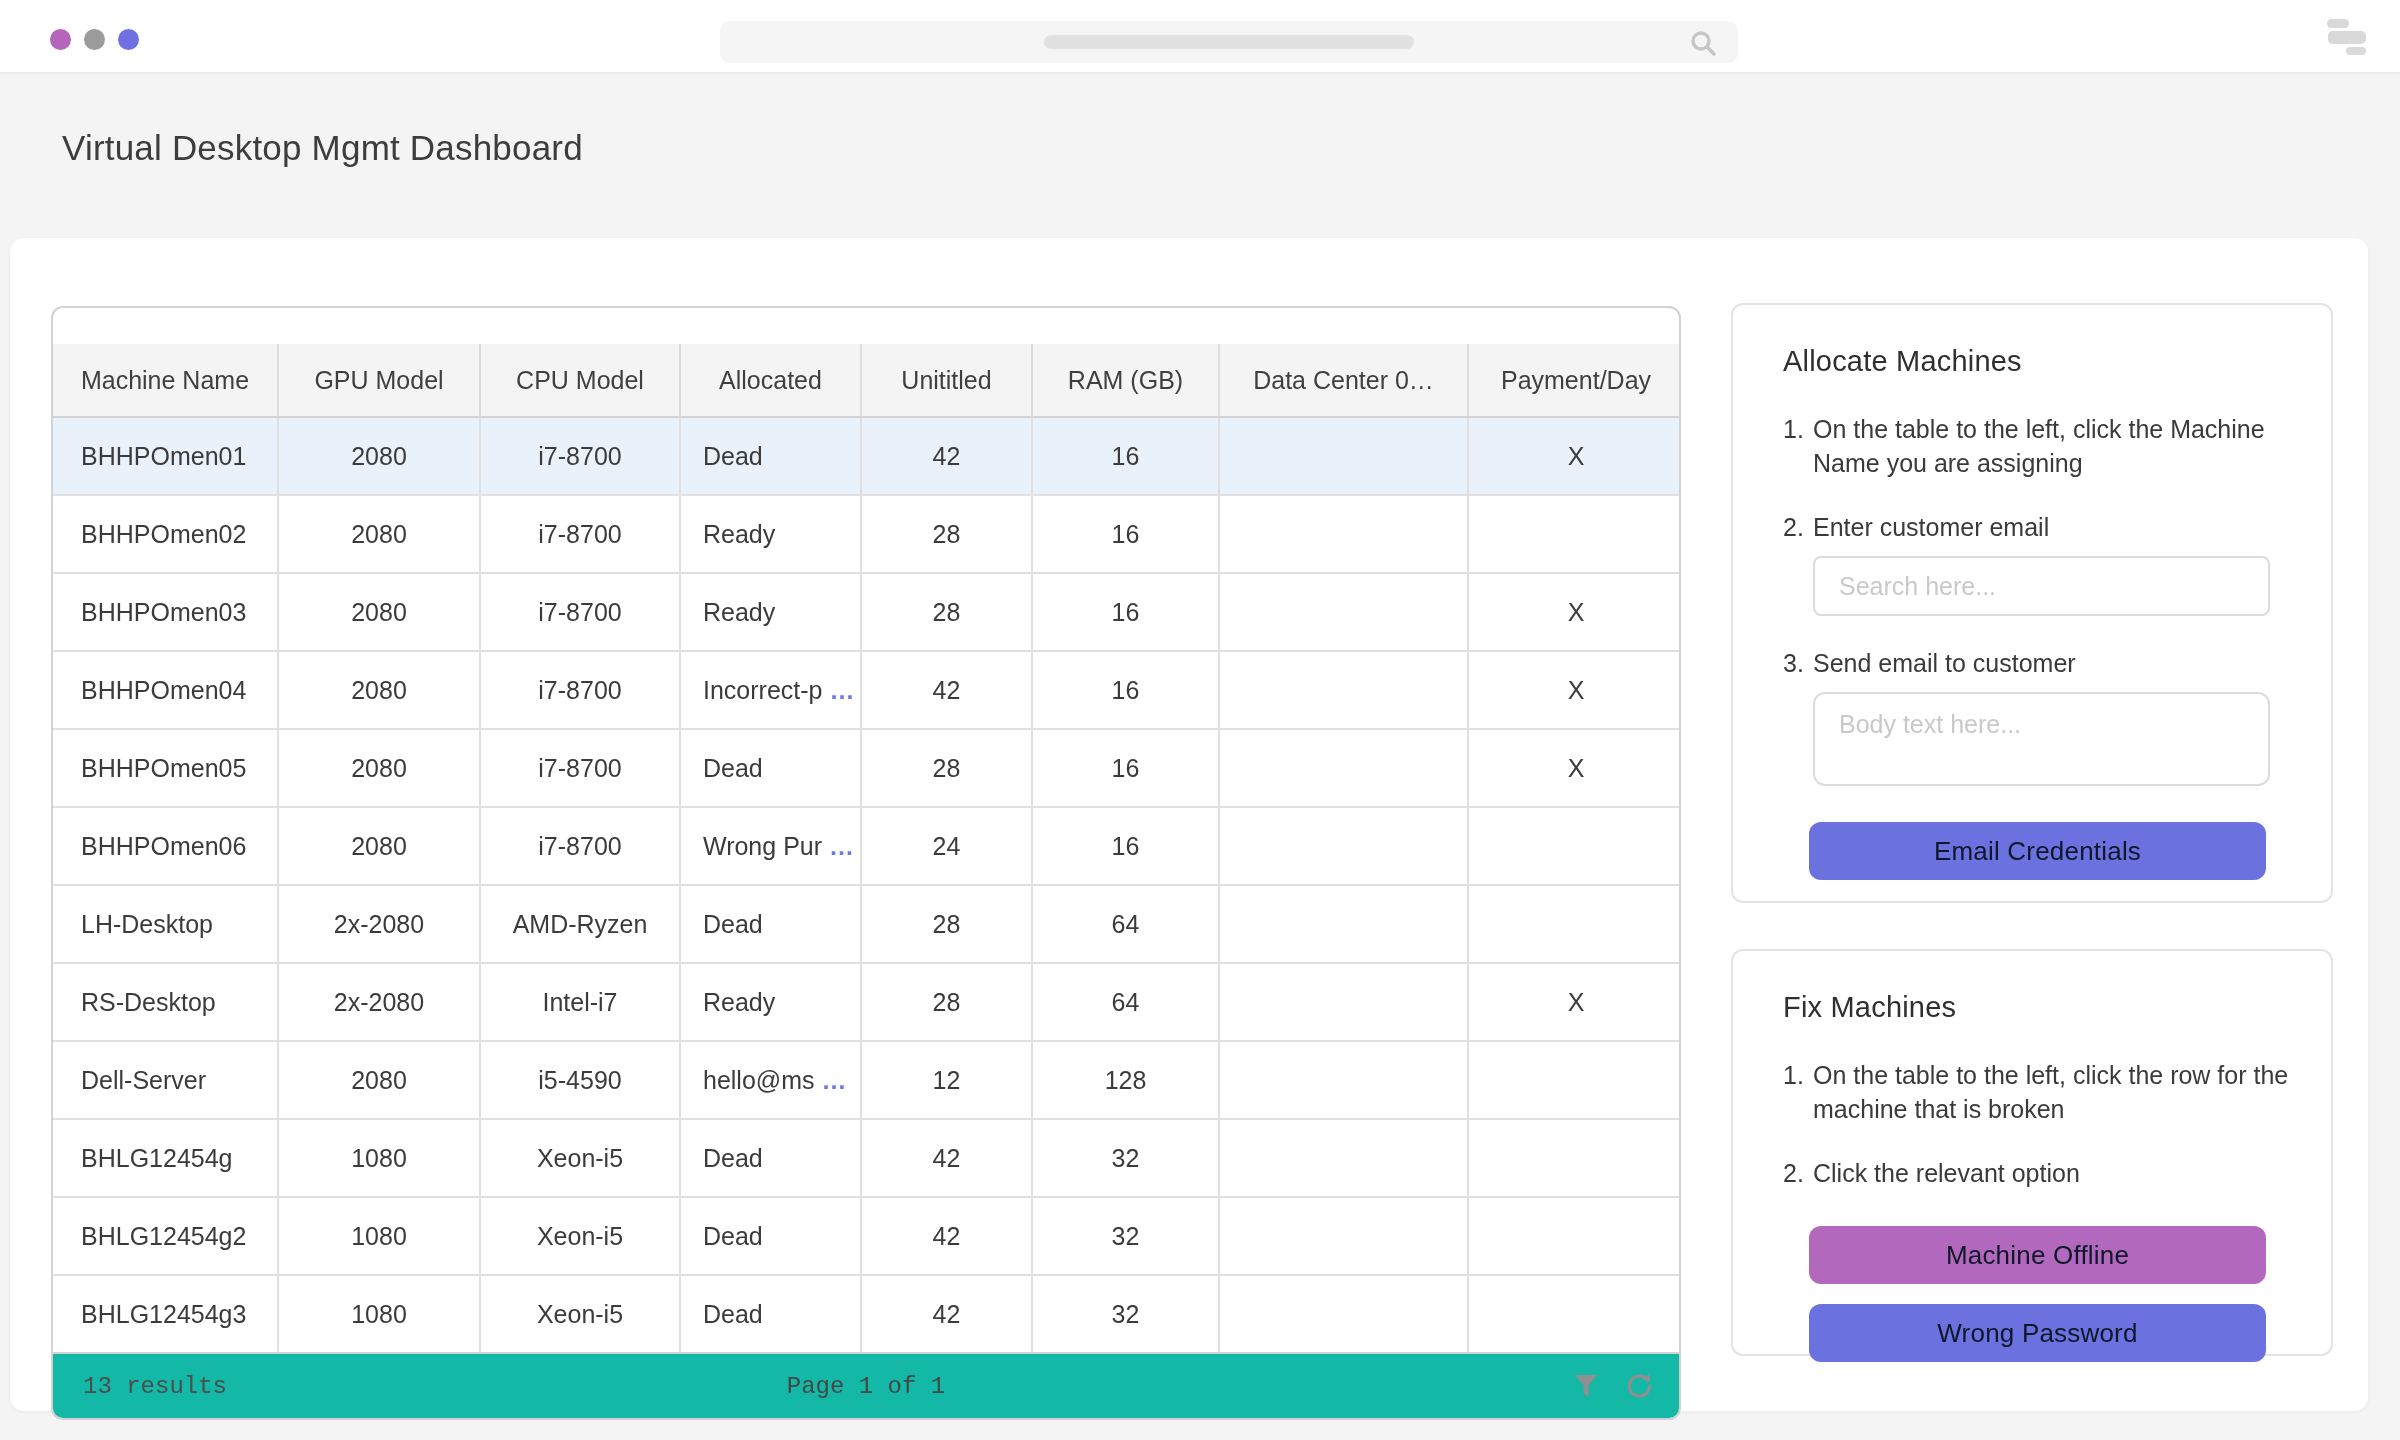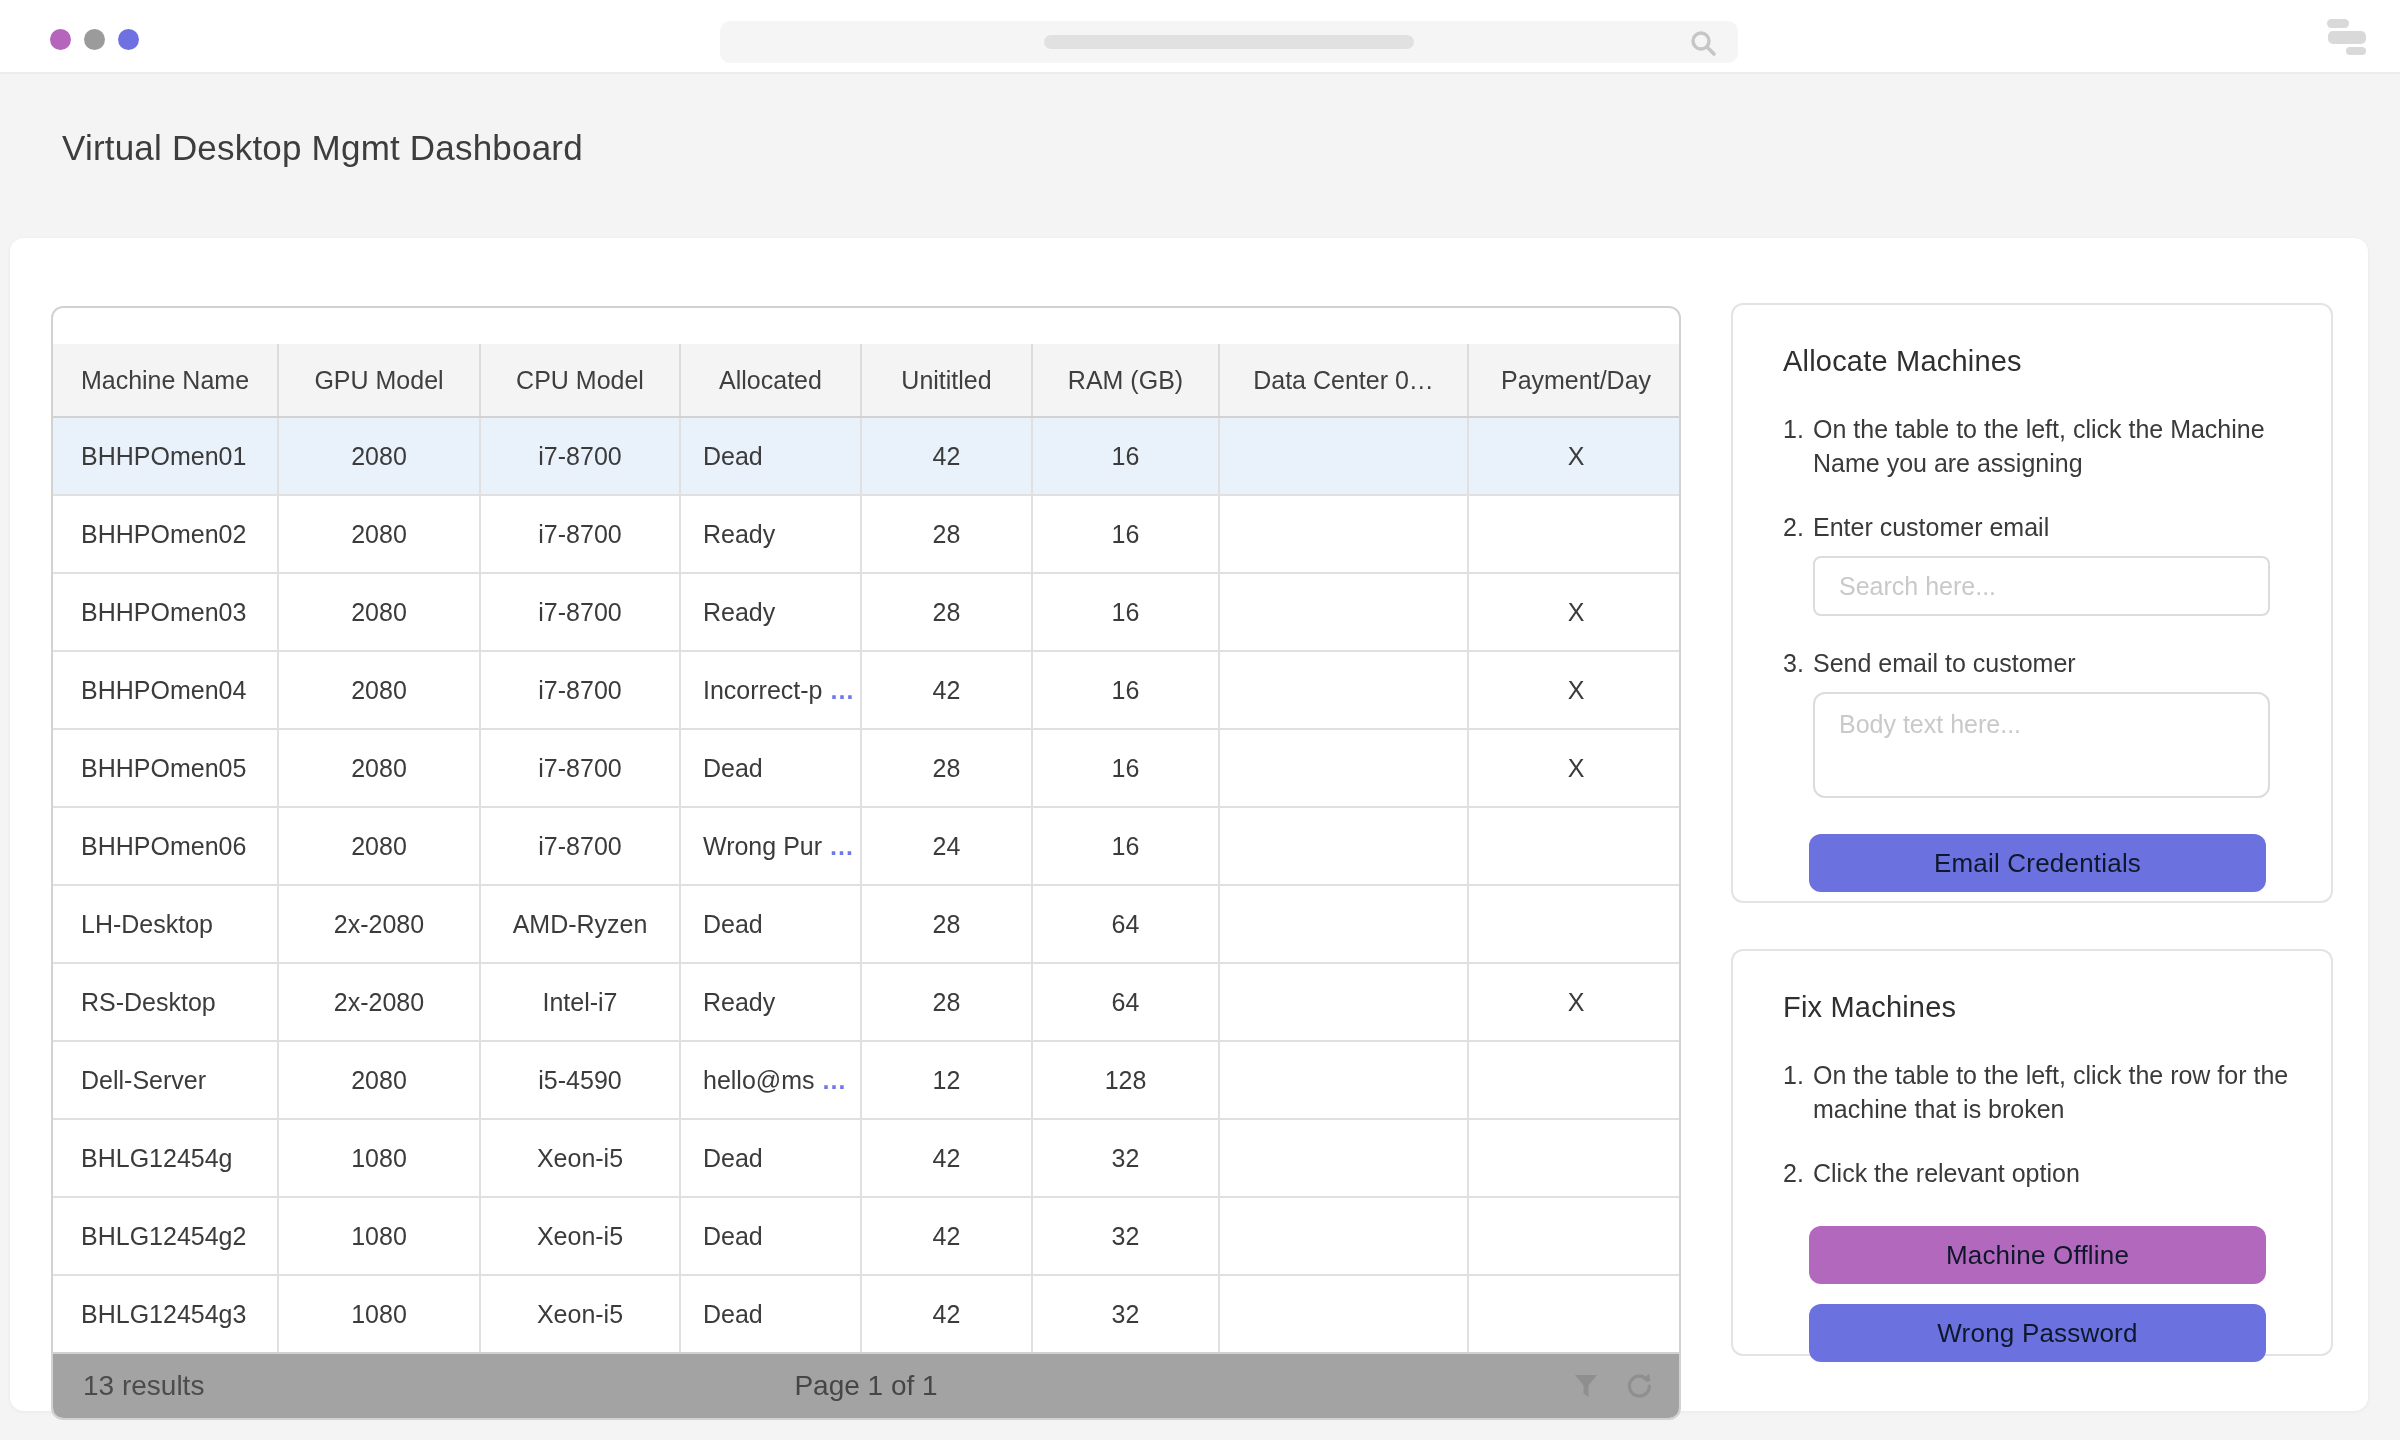--- a/index.html
+++ b/index.html
@@ -38,38 +38,38 @@
   th:last-child { border-right:none; }
   td { height:74px; font-size:25px; color:#3b3b3b; background:#fff; text-align:center;
        border-bottom:2px solid #e0e0e0; border-right:2px solid #e0e0e0; overflow:hidden; white-space:nowrap; }
   td:last-child { border-right:none; }
   tbody tr:last-child td { border-bottom:none; }
   tr.selected td { background:#e9f1fb; }
   td.cell-left { text-align:left; padding-left:28px; }
   td.cell-alloc { text-align:left; padding-left:22px; }
   .ellip { color:#6c79e8; margin-left:7px; font-weight:700; letter-spacing:1px; }
 
-  .tfoot { height:64px; background:#a3a3a3; border-top:2px solid #d2d2d2; position:relative; display:flex; align-items:center; font-size:28px; color:#4c4c4c; }
+  .tfoot { height:64px; background:#14b8a6; border-top:2px solid #d2d2d2; position:relative; display:flex; align-items:center; font-size:24px; color:#4c4c4c;font-family:Liberation Mono, monospace; }
   .results { margin-left:30px; }
   .pageinfo { position:absolute; left:50%; transform:translateX(-50%); color:#464646; }
   .ticons { position:absolute; right:26px; top:0; height:100%; display:flex; align-items:center; gap:26px; }
   .ticons svg { display:block; cursor:pointer; }
 
   
   .panel { position:absolute; left:1721px; width:602px; background:#fff; border:2px solid #e3e3e3; border-radius:12px; box-sizing:border-box; padding:40px 38px 0 50px; }
   .panel-allocate { top:65px; height:600px; }
   .panel-fix { top:711px; height:407px; }
   .panel h2 { margin:0; font-size:29px; font-weight:400; color:#2f2f2f; letter-spacing:.2px; }
   ol.steps { list-style:none; margin:34px 0 8px 0; padding:0; counter-reset:step; font-size:25px; color:#3a3a3a; }
   .steps li { counter-increment:step; position:relative; padding-left:30px; line-height:34px; margin-top:30px; }
   .steps li:first-child { margin-top:0; }
   .steps li::before { content:counter(step) "."; position:absolute; left:0; top:0; }
   .field { display:block; margin-top:12px; width:457px; box-sizing:border-box; border:2px solid #dcdcdc; border-radius:8px; font-size:25px; padding:0 24px; color:#333; background:#fff; font-family:inherit; outline:none; }
   input.field { height:60px; }
-  textarea.field { height:106px; border-radius:12px; padding:16px 24px; resize:none; }
+  textarea.field { height:94px; border-radius:12px; padding:16px 24px; resize:none; }
   .field::placeholder { color:#c9c9c9; }
   .btn { display:block; width:457px; height:58px; margin:36px 0 0 26px; border:none; border-radius:12px; color:#0f172a; font-size:26px; font-family:inherit; cursor:pointer; letter-spacing:.2px; }
   .btn + .btn { margin-top:20px; }
 </style>
 </head>
 <body>
 
 <div class="topbar">
   <div class="dots">
     <span class="dot" style="background: rgb(181, 101, 187);"></span>

